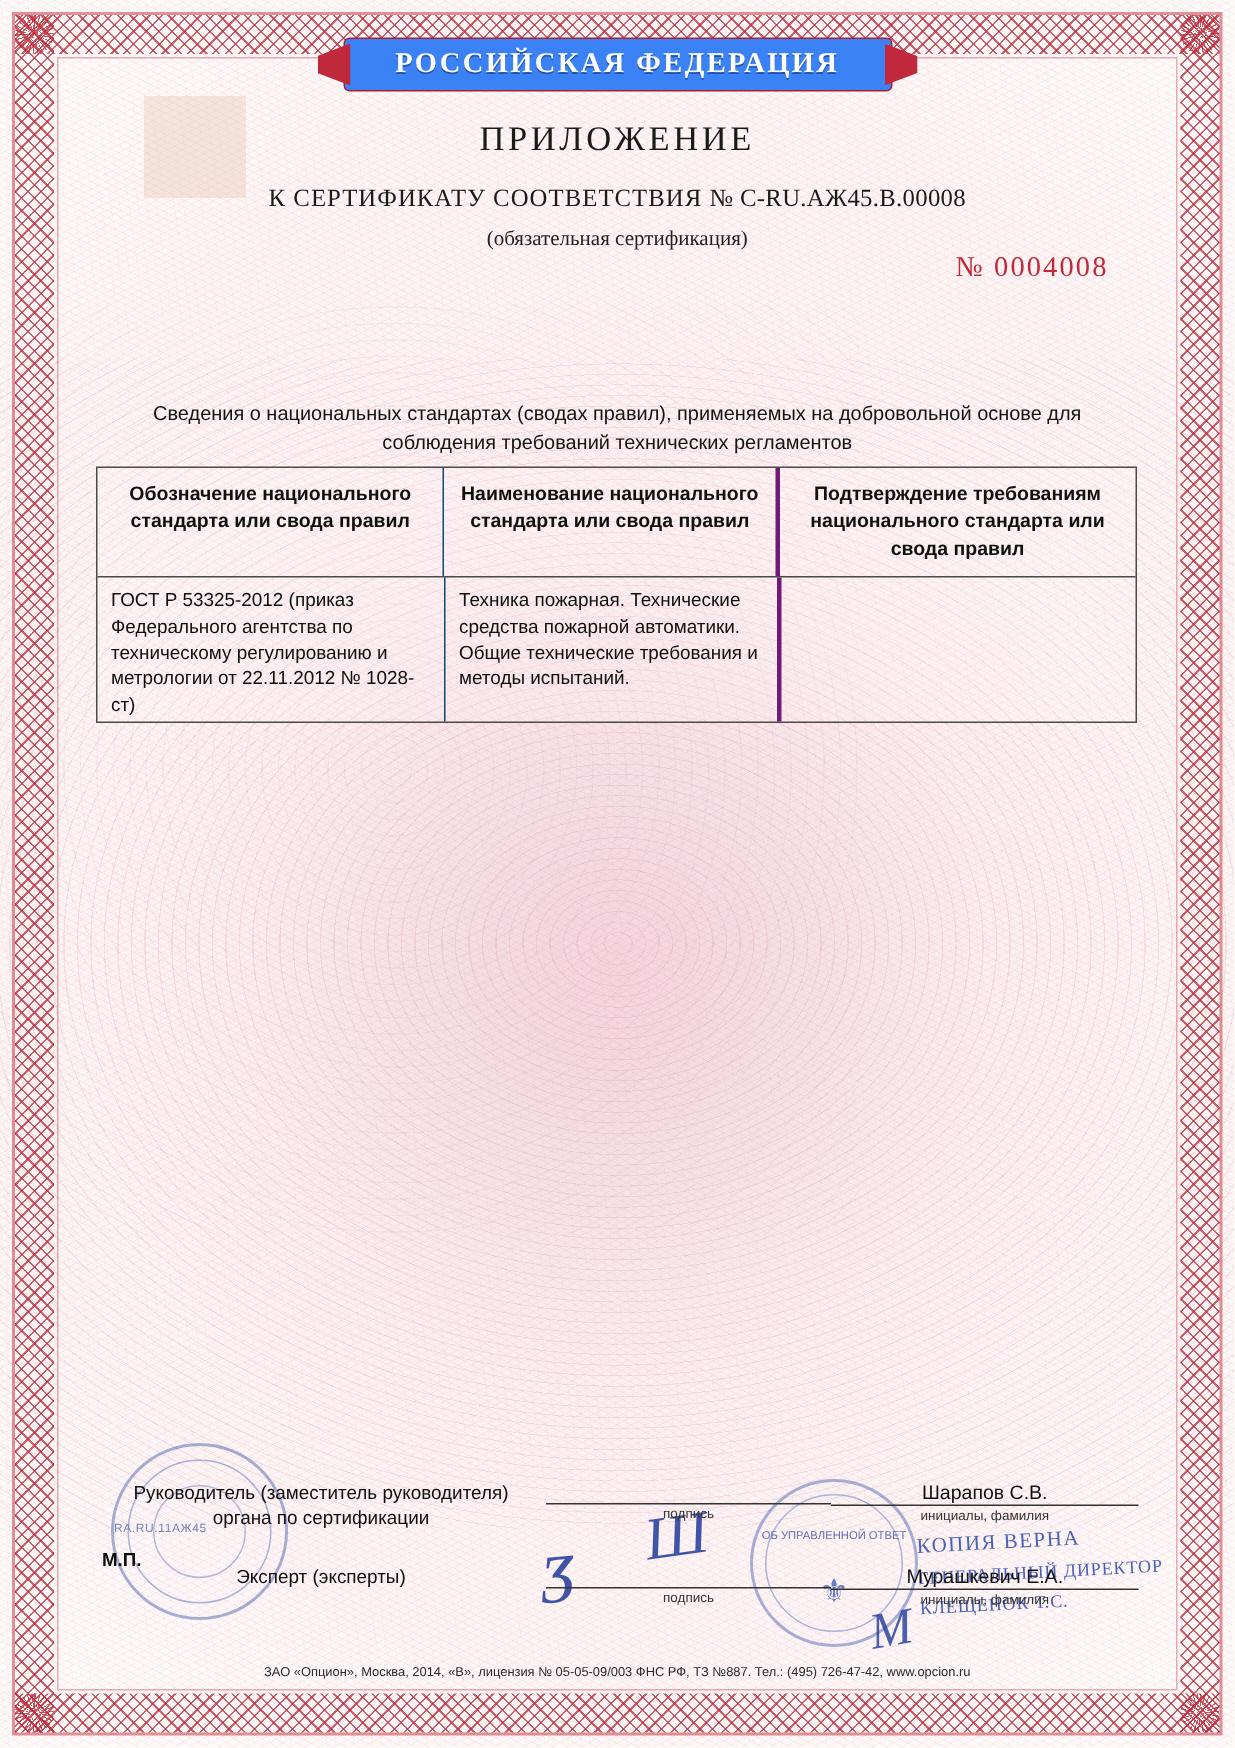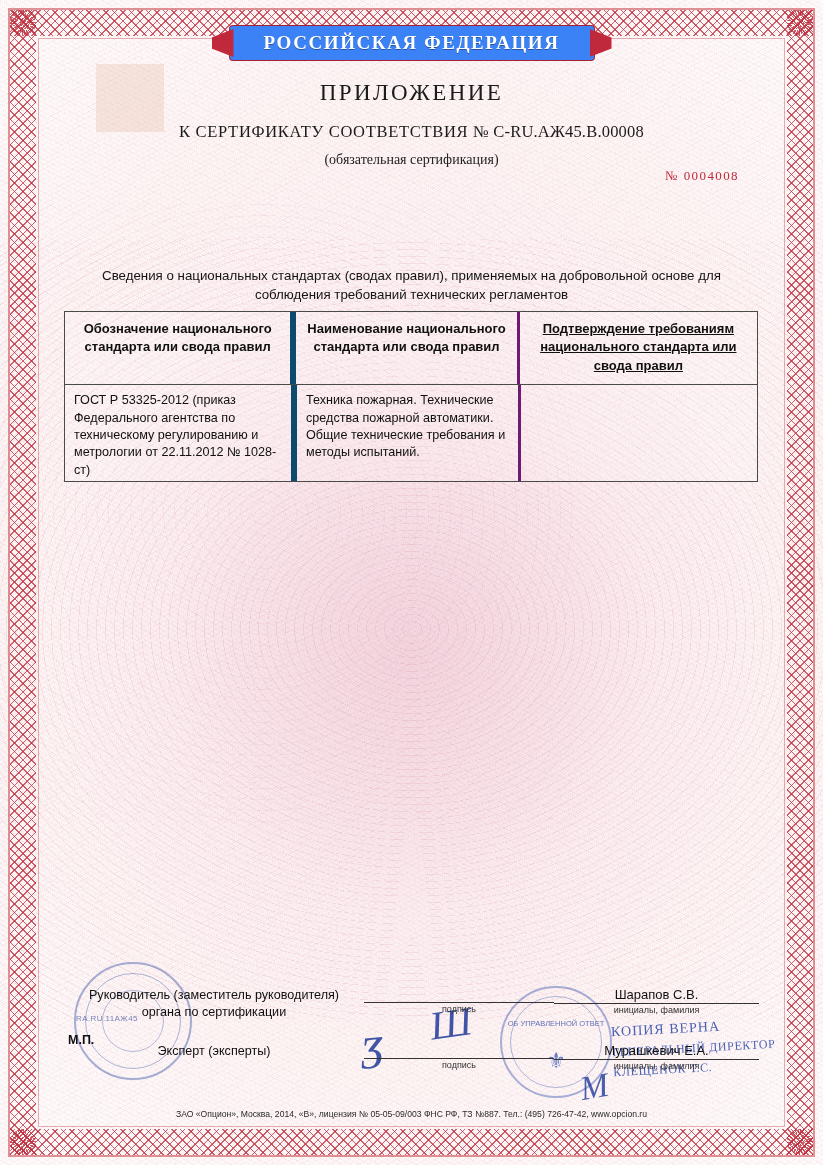--- a/index.html
+++ b/index.html
@@ -183,21 +183,21 @@
     font-family: "Liberation Serif", serif;
     font-size: 14px;
     color: #222;
   }
   .blank-no {
     position: absolute;
     right: 84px;
     top: 168px;
     color: #c0293b;
     font-family: "Liberation Serif", serif;
-    font-size: 13px;
+    font-size: 19px;
     letter-spacing: 1.4px;
   }
 
   
   .stamp-ghost {
     position: absolute;
     left: 96px;
     top: 64px;
     width: 68px;
     height: 68px;
@@ -232,23 +232,23 @@
   .trow.head {
     border-bottom: 1px solid #4a4a4a;
   }
   .tcell {
     box-sizing: border-box;
     padding: 7px 9px 9px 9px;
     font-size: 12.6px;
     line-height: 1.38;
     color: #101010;
   }
-  .tcell.c1 { width: 232px; border-right: 6px solid #0c4a6e; }
+  .tcell.c1 { width: 232px; border-right: 1px solid #0c4a6e; }
   .tcell.c2 { width: 224px; border-right: 3px solid #701a75; }
-  .tcell.c3 { width: 238px; text-decoration: underline; }
+  .tcell.c3 { width: 238px; }
   .trow.head .tcell {
     text-align: center;
     font-weight: bold;
     font-size: 13px;
     line-height: 1.42;
     padding: 8px 6px 9px 6px;
   }
   .trow.body .tcell {
     height: 96px;
     vertical-align: top;

